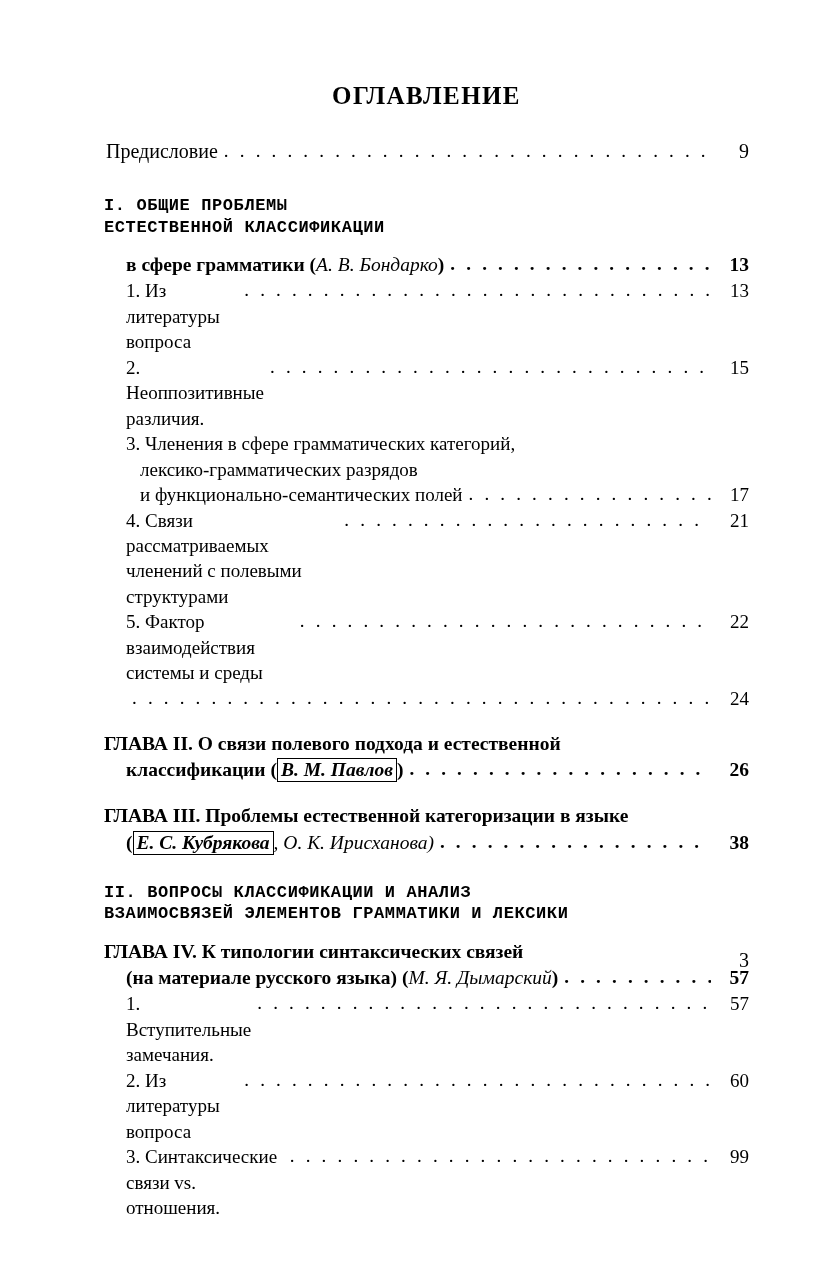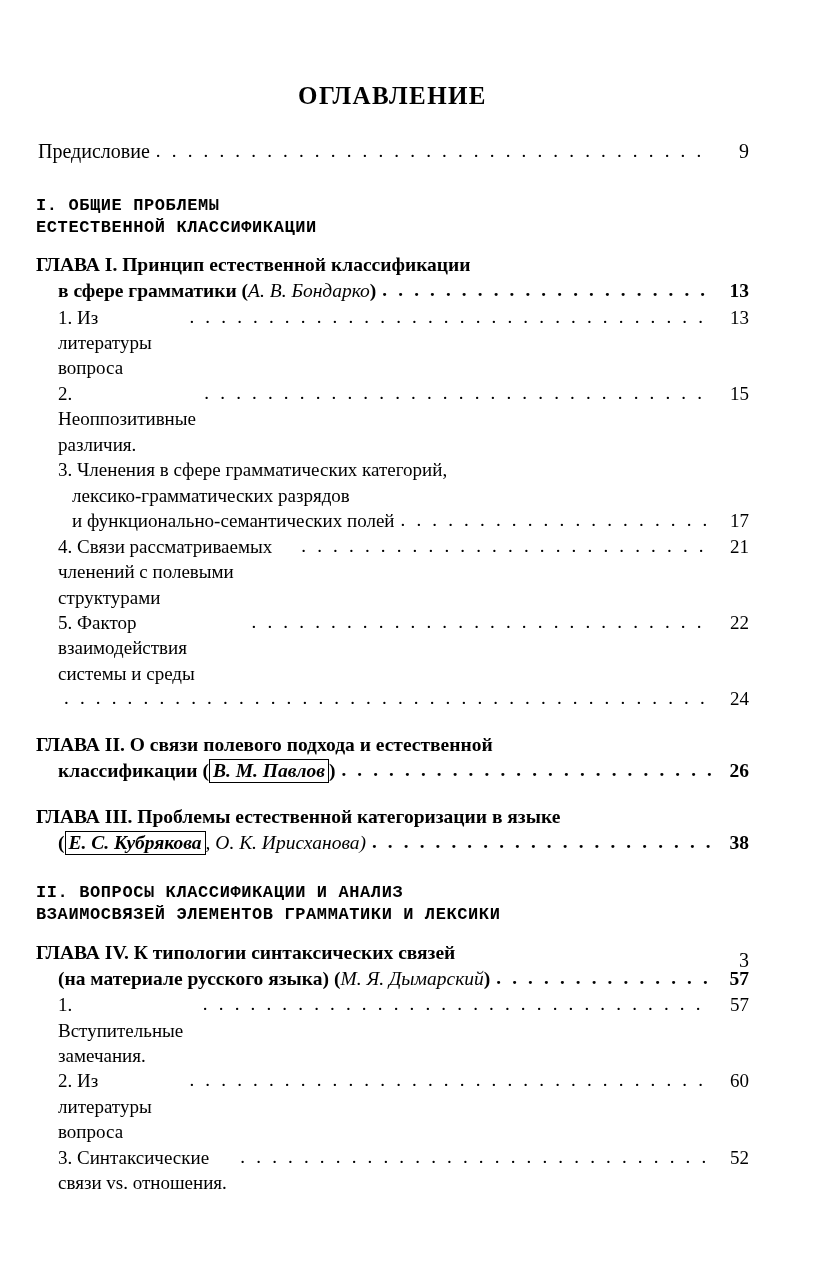--- a/index.html
+++ b/index.html
@@ -13,21 +13,21 @@
     font-family: "Liberation Serif", "DejaVu Serif", serif;
     color: #000000;
     position: relative;
     overflow: hidden;
   }
   .page {
     position: relative;
     width: 827px;
     height: 1042px;
     box-sizing: border-box;
-    padding: 72px 78px 40px 36px;
+    padding: 72px 78px 40px 104px;
   }
   .toc-title {
     text-align: center;
     font-size: 25px;
     font-weight: bold;
     letter-spacing: 1.4px;
     margin: 10px 0 28px 0;
   }
   
   .row {
@@ -124,25 +124,20 @@
     <span class="label">Предисловие</span>
     <span class="dots">. . . . . . . . . . . . . . . . . . . . . . . . . . . . . . . . . . . . . . . . . . . . . . . . . . . . . . .</span>
     <span class="pageno">9</span>
   </div>
 
   <div class="section-head">
     <span class="l1">I. ОБЩИЕ ПРОБЛЕМЫ</span>
     <span class="l2">ЕСТЕСТВЕННОЙ КЛАССИФИКАЦИИ</span>
   </div>
 
-  <div class="row chapter nodots">
-    <span class="label">ГЛАВА I. Принцип естественной классификации</span>
-    <span class="dots"></span>
-    <span class="pageno"></span>
-  </div>
   <div class="row chapter-line2">
     <span class="label">
       <span>в сфере грамматики (</span><span class="italic">А. В. Бондарко</span><span>)</span>
     </span>
     <span class="dots">. . . . . . . . . . . . . . . . . . . . . . . . . . . . . . . . . . . . . . . . . . . . . . . . . . . . . . .</span>
     <span class="pageno">13</span>
   </div>
 
   <div class="row item">
     <span class="label">1. Из литературы вопроса</span>
@@ -240,18 +235,18 @@
     <span class="pageno">57</span>
   </div>
   <div class="row item">
     <span class="label">2. Из литературы вопроса</span>
     <span class="dots">. . . . . . . . . . . . . . . . . . . . . . . . . . . . . . . . . . . . . . . . . . . . . . . . . . . . . . .</span>
     <span class="pageno">60</span>
   </div>
   <div class="row item">
     <span class="label">3. Синтаксические связи vs. отношения.</span>
     <span class="dots">. . . . . . . . . . . . . . . . . . . . . . . . . . . . . . . . . . . . . . . . . . . . . . . . . . . . . . .</span>
-    <span class="pageno">52</span>
+    <span class="pageno">99</span>
   </div>
 
   <div class="folio">3</div>
 
 </div>
 
 </body></html>

